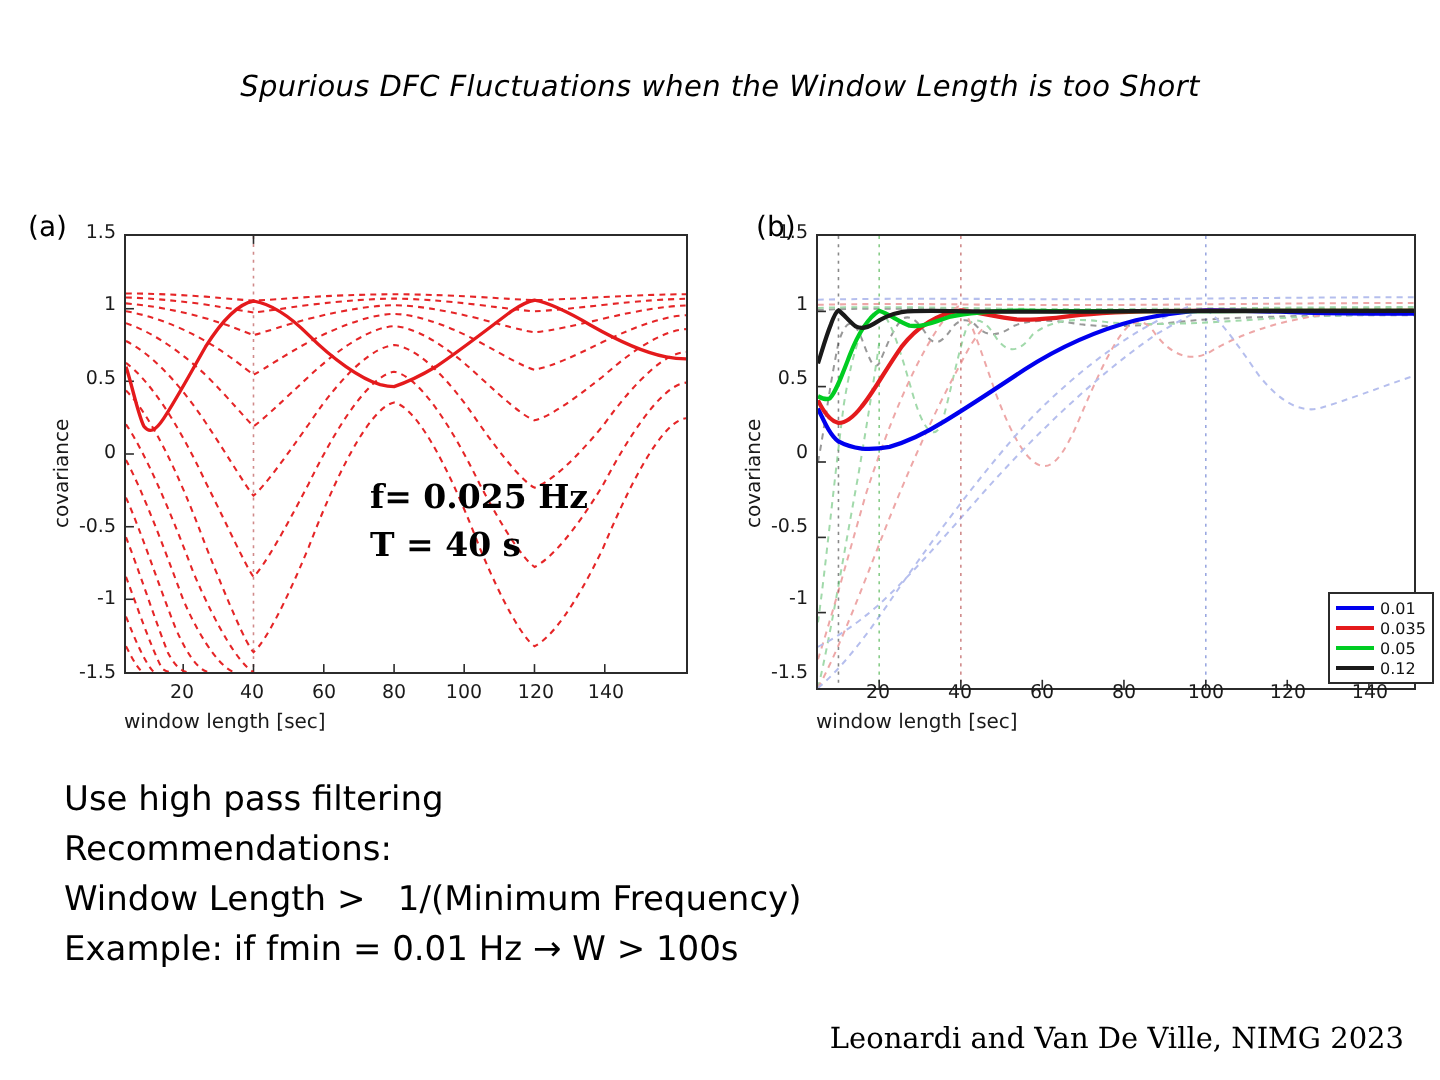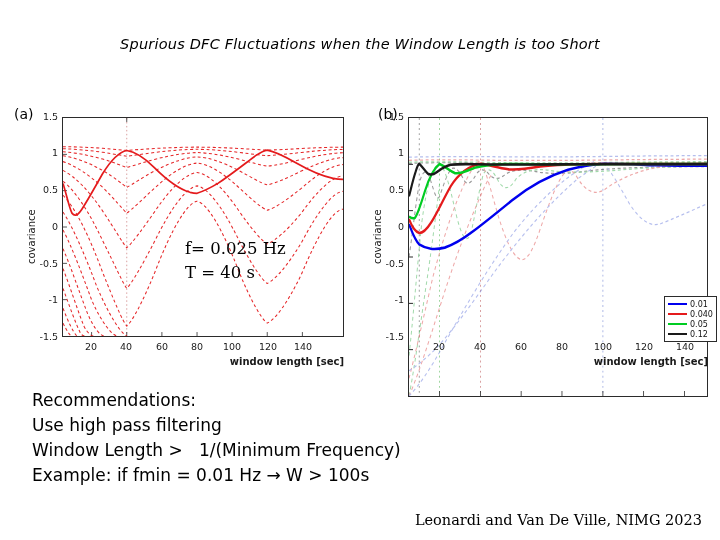--- a/index.html
+++ b/index.html
@@ -50,21 +50,21 @@
 
   .plot-box {
     position: absolute;
     border: 1px solid #2b2b2b;
     background: #ffffff;
     box-sizing: border-box;
   }
   
   #plotbox-a { left: 48px; top: 13px; width: 282px; height: 220px; }
   
-  #plotbox-b { left: 32px; top: 13px; width: 300px; height: 280px; }
+  #plotbox-b { left: 32px; top: 13px; width: 300px; height: 228px; }
 
   .plot-svg { display: block; width: 100%; height: 100%; }
 
   
   .ytick {
     position: absolute;
     text-align: right;
     font-size: 9.5px;
     font-family: "DejaVu Sans", sans-serif;
     color: #1a1a1a;
@@ -75,45 +75,45 @@
     position: absolute;
     text-align: center;
     font-size: 9.5px;
     font-family: "DejaVu Sans", sans-serif;
     color: #1a1a1a;
     white-space: nowrap;
     line-height: 10px;
   }
   .xaxis-label {
     position: absolute;
-    text-align: right;
+    text-align: left;
     font-size: 10px;
     font-family: "DejaVu Sans", sans-serif;
     color: #1a1a1a;
     white-space: nowrap;
-    font-weight: bold;
   }
   .yaxis-label {
     position: absolute;
     font-size: 10px;
     font-family: "DejaVu Sans", sans-serif;
     color: #1a1a1a;
     white-space: nowrap;
     transform: rotate(-90deg);
     transform-origin: left top;
   }
 
   
   .annotation {
     position: absolute;
     font-family: "DejaVu Serif", serif;
     font-size: 16.5px;
     color: #000;
     white-space: nowrap;
     line-height: 1.35;
+    font-weight: bold;
   }
 
   
   #legend-b {
     position: absolute;
     left: 255px;
     top: 178px;
     border: 1px solid #2b2b2b;
     background: #ffffff;
     padding: 2px 3px 2px 2px;
@@ -329,21 +329,21 @@
       </g>
     </svg>
 
     <div id="legend-b">
       <div class="legend-row">
         <span class="legend-swatch" style="border-top-color:#0000ee;"></span>
         <span class="legend-text">0.01</span>
       </div>
       <div class="legend-row">
         <span class="legend-swatch" style="border-top-color:#e41a1c;"></span>
-        <span class="legend-text">0.040</span>
+        <span class="legend-text">0.035</span>
       </div>
       <div class="legend-row">
         <span class="legend-swatch" style="border-top-color:#00cc22;"></span>
         <span class="legend-text">0.05</span>
       </div>
       <div class="legend-row">
         <span class="legend-swatch" style="border-top-color:#1a1a1a;"></span>
         <span class="legend-text">0.12</span>
       </div>
     </div>
@@ -354,19 +354,19 @@
   <div class="xtick" style="left:130px; top:238px; width:30px;">60</div>
   <div class="xtick" style="left:171px; top:238px; width:30px;">80</div>
   <div class="xtick" style="left:212px; top:238px; width:30px;">100</div>
   <div class="xtick" style="left:253px; top:238px; width:30px;">120</div>
   <div class="xtick" style="left:294px; top:238px; width:30px;">140</div>
 
   <div class="xaxis-label" style="left:32px; top:252px; width:300px;">window length [sec]</div>
 </div>
 
 <div id="recommendations">
+  <div>Use high pass filtering</div>
   <div>Recommendations:</div>
-  <div>Use high pass filtering</div>
   <div>Window Length &gt;   1/(Minimum Frequency)</div>
   <div>Example: if fmin = 0.01 Hz → W &gt; 100s</div>
 </div>
 
 <div id="citation">Leonardi and Van De Ville, NIMG 2023</div>
 
 </body></html>

